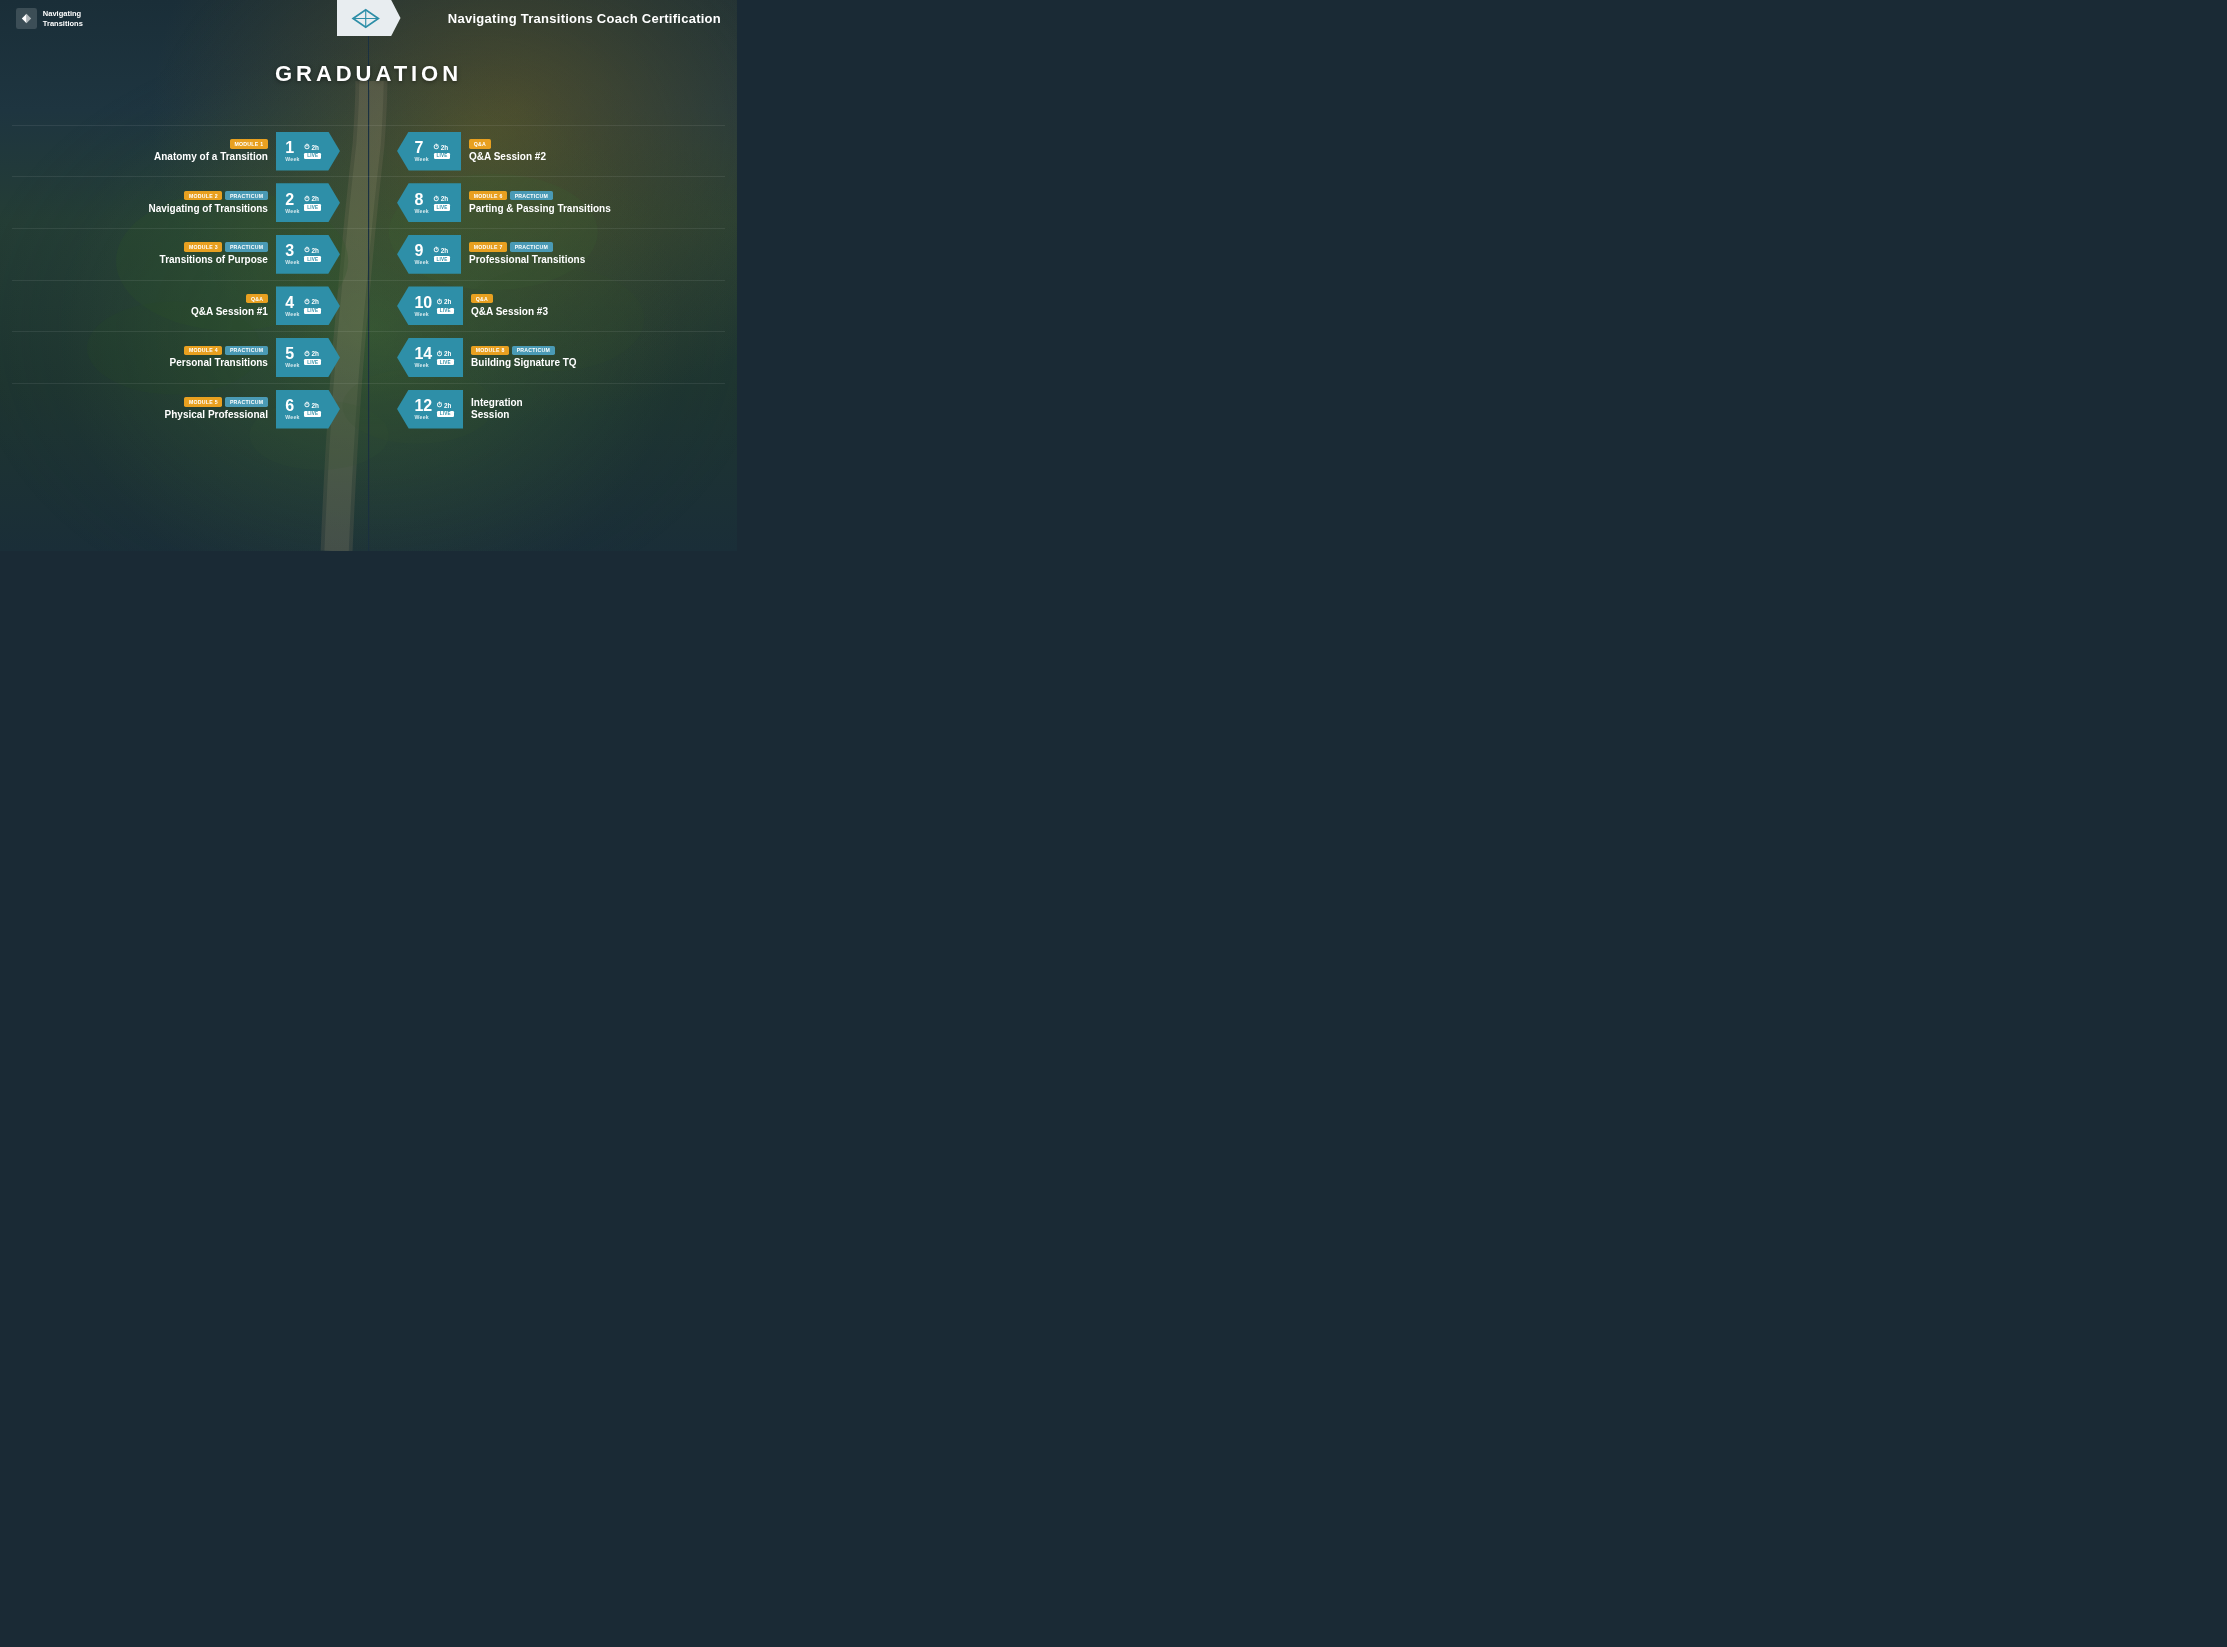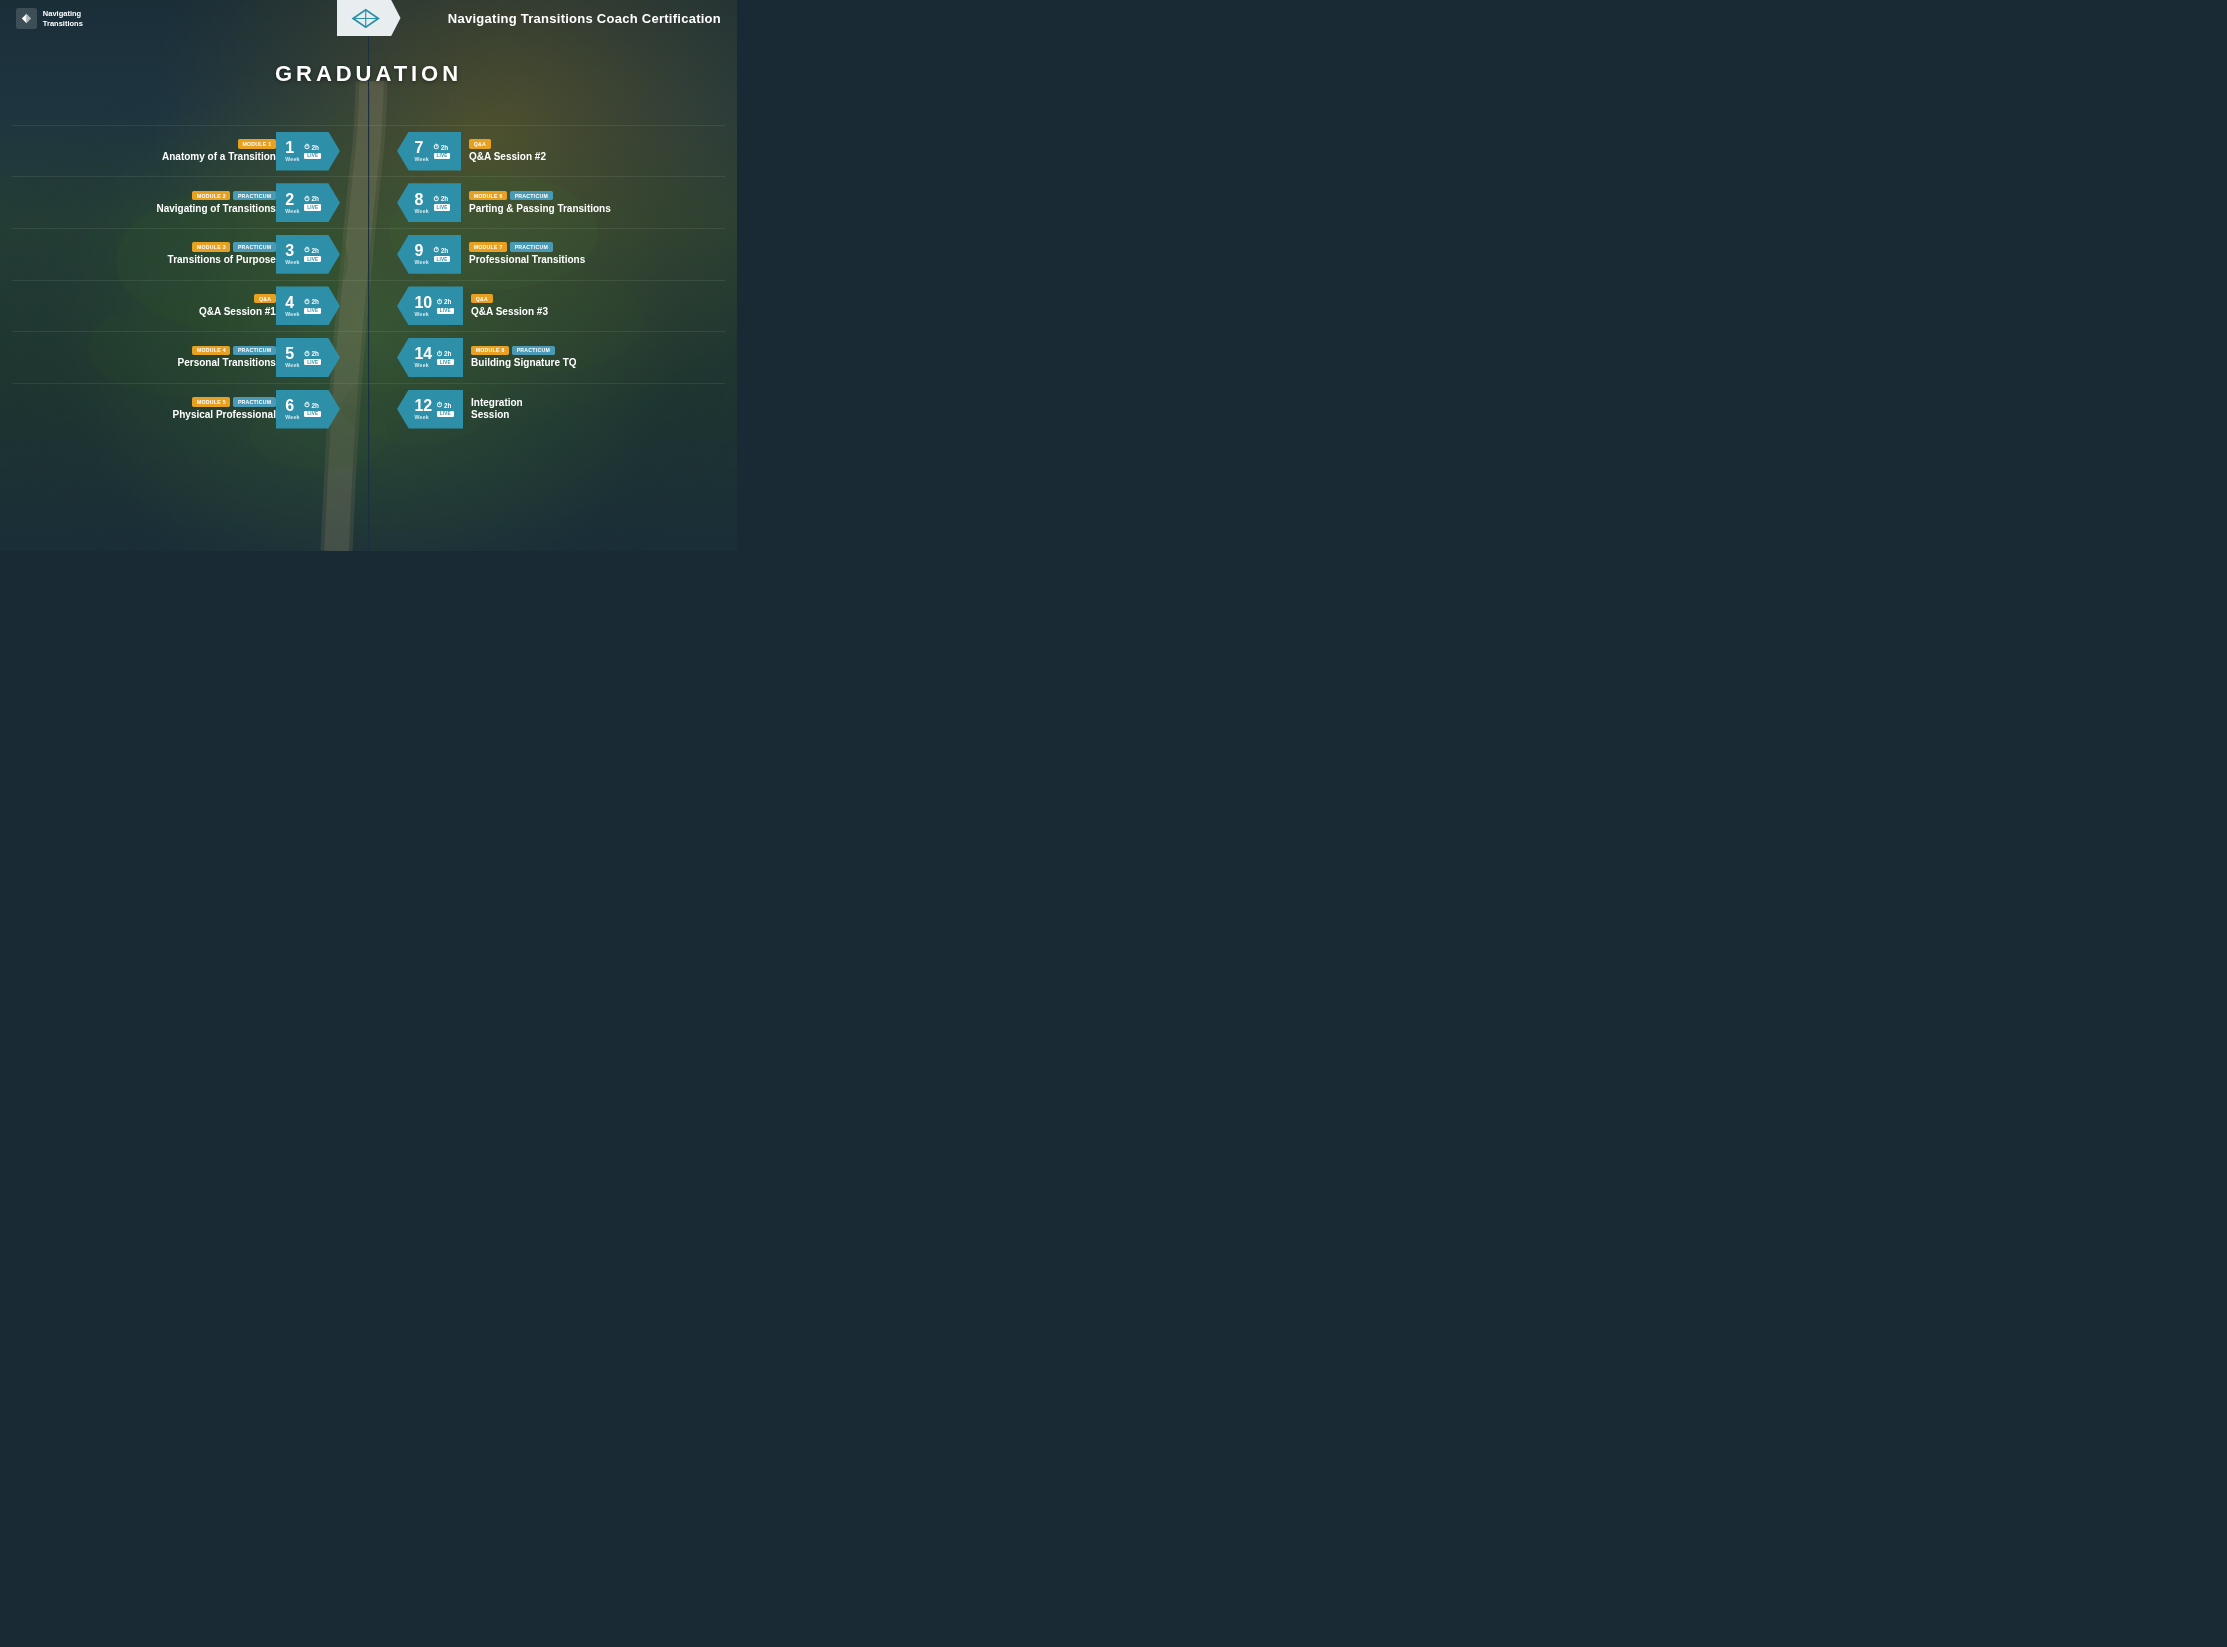--- a/index.html
+++ b/index.html
@@ -139,21 +139,21 @@
     .left-side {
       display: flex;
       align-items: center;
       justify-content: flex-end;
       width: 46%;
       gap: 0;
     }
 
     .left-text-block {
       text-align: center;
-      margin-right: 0;
+      margin-right: 8px;
     }
 
     .right-side {
       display: flex;
       align-items: center;
       justify-content: flex-start;
       width: 46%;
       gap: 0;
     }
 

